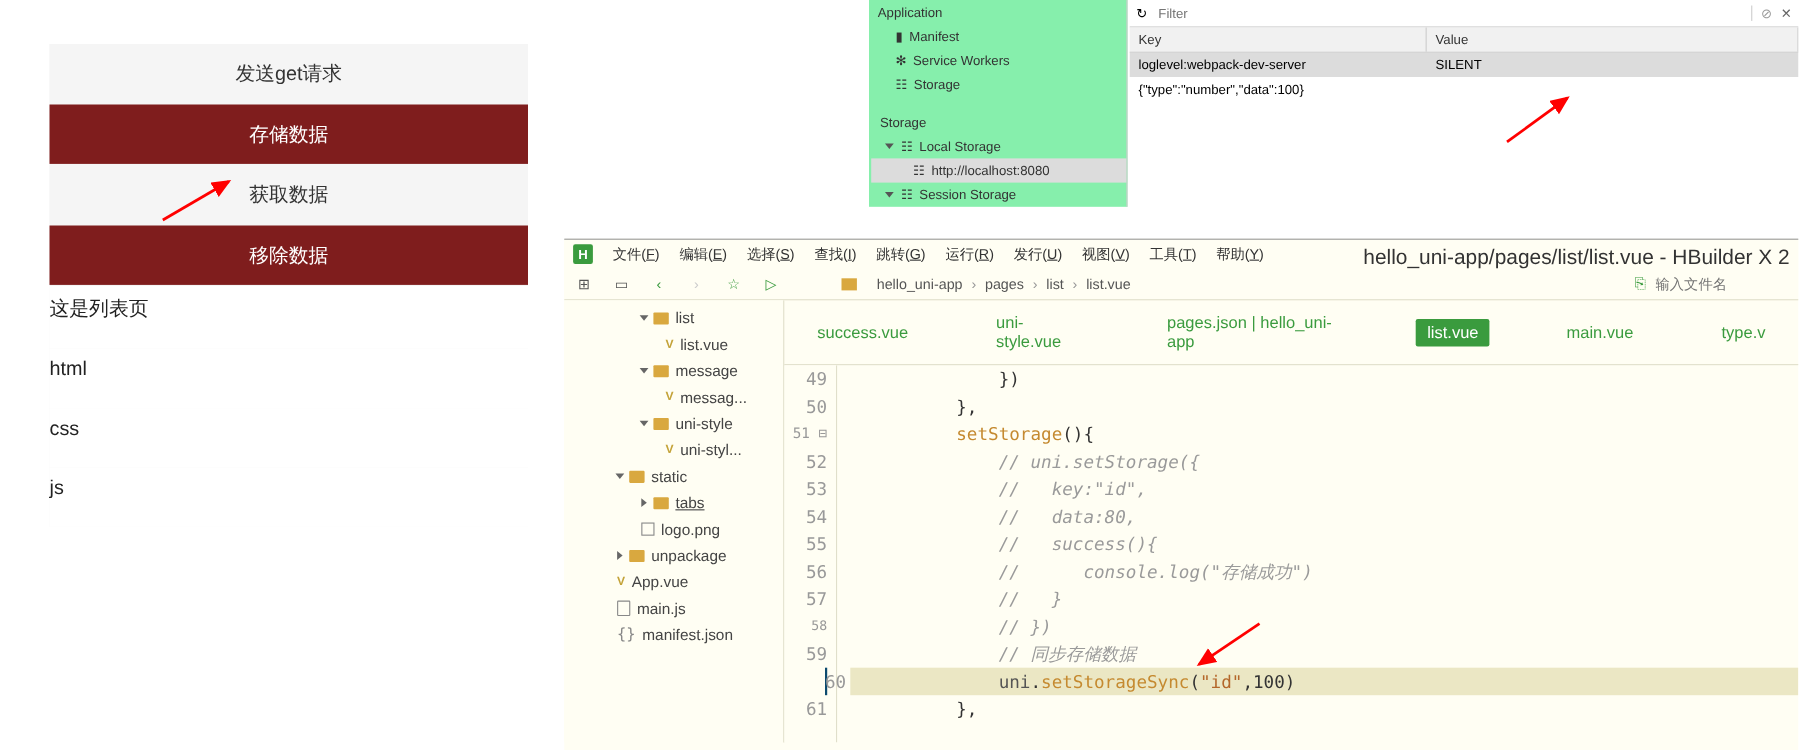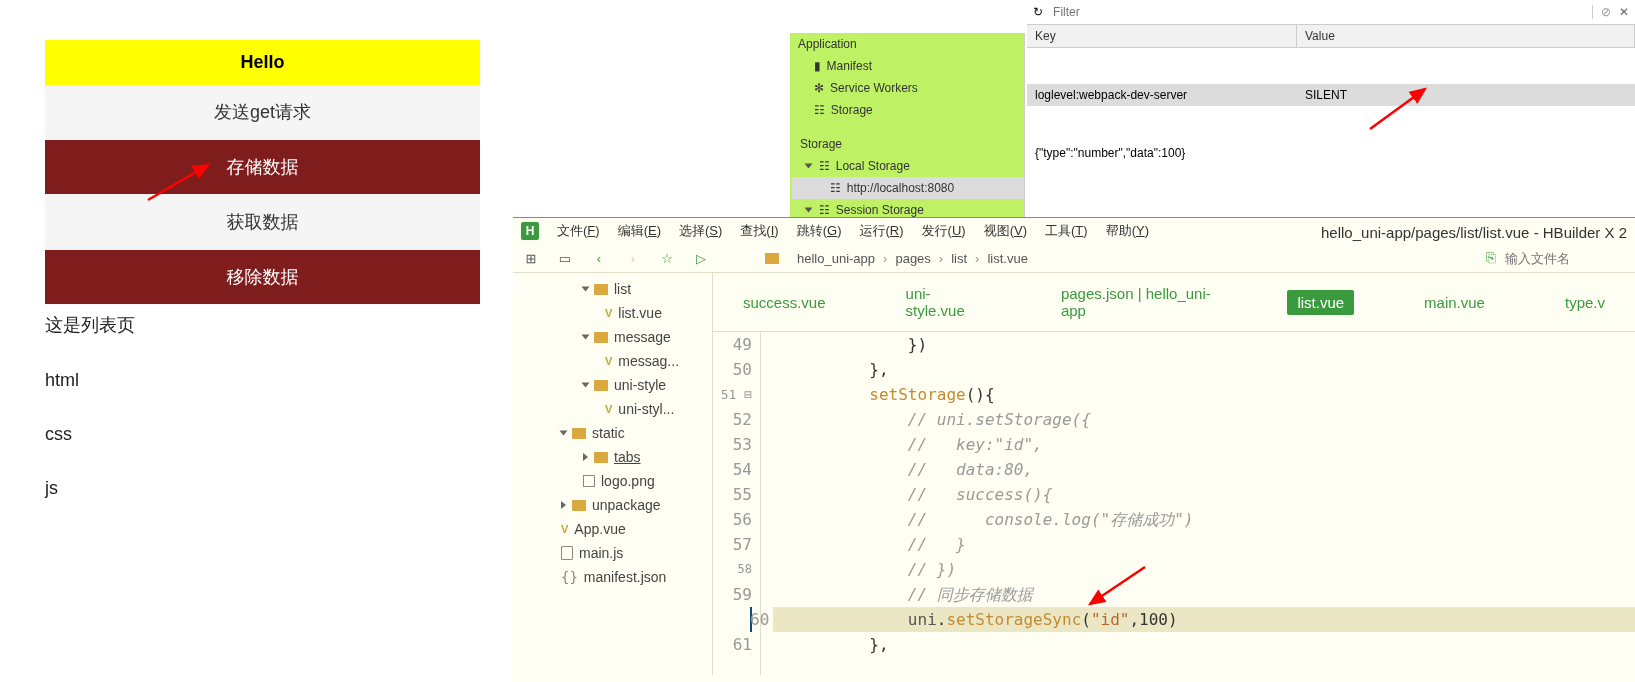--- a/index.html
+++ b/index.html
@@ -6,47 +6,47 @@
 body { font-family: "Microsoft YaHei", Arial, sans-serif; font-size: 13px; background: #fff; width: 1635px; height: 682px; position: relative; overflow: hidden; }
 
 
 .phone { position: absolute; left: 45px; top: 40px; width: 435px; background: #f5f5f5; }
 .phone-title { background: yellow; text-align: center; font-weight: bold; font-size: 18px; padding: 12px 0; color: #000; }
 .phone-row { text-align: center; font-size: 18px; padding: 15px 0; background: #f5f5f5; color: #333; margin-bottom: 1px; }
 .phone-row.blue { background: #7f1d1d; color: #fff; }
 .phone-text { text-align: left; padding: 8px 0 25px 0; font-size: 18px; color: #222; background: #fff; }
 
 
-.app-panel { position: absolute; left: 790px; top: 0; width: 235px; border-right: 1px solid #ccc; background: #bef264; font-size: 12px; color: #333; margin-top: 33px; }
+.app-panel { position: absolute; left: 790px; top: 0; width: 235px; border-right: 1px solid #ccc; background: #86efac; font-size: 12px; color: #333; }
 .app-section-title { padding: 4px 8px; color: #333; font-size: 12px; }
 .app-item { display: flex; align-items: center; gap: 6px; padding: 4px 8px 4px 24px; cursor: pointer; }
 .app-item.sub { padding-left: 38px; }
 .app-item.sel { background: #dcdcdc; }
 .tri { display: inline-block; width: 0; height: 0; border-top: 4px solid transparent; border-bottom: 4px solid transparent; border-left: 5px solid #555; transform: rotate(90deg); margin-right: 2px; }
 .storage-section { margin-top: 12px; padding-left:2px;}
 
 
 .storage-top { position: absolute; left: 1027px; top: 0; right: 0; height: 210px; background: #fff; font-size: 12px; }
 .storage-toolbar { display: flex; align-items: center; gap: 8px; padding: 3px 6px; border-bottom: 1px solid #ccc; }
 .filter-input { border: none; outline: none; font-size: 12px; padding: 2px; width: 200px; color: #888; }
 .storage-header { display: flex; border-bottom: 1px solid #ccc; background: #f1f1f1; }
 .storage-header div { padding: 4px 8px; border-right: 1px solid #ccc; font-size: 12px; color: #333; }
-.storage-row { display: flex; margin-top: 36px; }
+.storage-row { display: flex; }
 .storage-row div { padding: 4px 8px; font-size: 12px; overflow: hidden; text-overflow: ellipsis; white-space: nowrap; }
 .storage-row.sel { background: #dcdcdc; }
 .col-key { width: 270px; }
 .col-val { flex: 1; }
 
 
 .hb { position: absolute; left: 513px; top: 217px; right: 0; bottom: 0; background: #fffef3; border-top: 1px solid #888; font-size: 13px; }
 .hb-menubar { display: flex; align-items: center; gap: 18px; padding: 4px 8px; background: #fffef3; }
 .hb-logo { width: 18px; height: 18px; background: #3a9b3e; color: #fff; display: flex; align-items: center; justify-content: center; font-weight: bold; font-size: 12px; border-radius: 2px; }
 .hb-menuitem { font-size: 13px; color: #333; }
 .hb-menuitem u { text-decoration: underline; }
-.hb-pathbar { position: absolute; right: 8px; top: 6px; font-size: 15px; color: #333; }
+.hb-pathbar { position: absolute; right: 8px; top: 6px; font-size: 19px; color: #333; }
 .hb-toolbar { display: flex; align-items: center; gap: 18px; padding: 6px 10px; background: #fffef3; border-bottom: 1px solid #e0dfca; color: #555; }
 .tb-icon { width: 16px; height: 16px; display: inline-flex; align-items: center; justify-content: center; }
 .crumbs { display: flex; align-items: center; gap: 6px; color: #555; }
 .crumb-sep::after { content: "›"; margin: 0 2px; color: #999; }
 .hb-search { margin-left: auto; color: #999; display: flex; align-items: center; gap: 6px; }
 
 .hb-body { display: flex; height: calc(100% - 62px); }
 .file-tree { width: 200px; background: #fffef3; border-right: 1px solid #e0dfca; padding: 4px 0; overflow: hidden; }
 .ft-item { display: flex; align-items: center; gap: 6px; padding: 4px 8px; font-size: 14px; color: #444; cursor: pointer; }
 .ft-item .tri2 { width: 0; height: 0; border-top: 4px solid transparent; border-bottom: 4px solid transparent; border-left: 5px solid #666; transform: rotate(90deg); }
@@ -73,21 +73,20 @@
 .hl-line { background: #ebe7c4; }
 
 
 .arrow { position: absolute; pointer-events: none; }
 .arrow svg { overflow: visible; }
 </style>
 </head>
 <body>
 
 <div class="phone">
-  <div class="phone-title">Hello</div>
   <div class="phone-row">发送get请求</div>
   <div class="phone-row blue">存储数据</div>
   <div class="phone-row">获取数据</div>
   <div class="phone-row blue">移除数据</div>
   <div class="phone-text">这是列表页</div>
   <div class="phone-text">html</div>
   <div class="phone-text">css</div>
   <div class="phone-text">js</div>
 </div>
 

